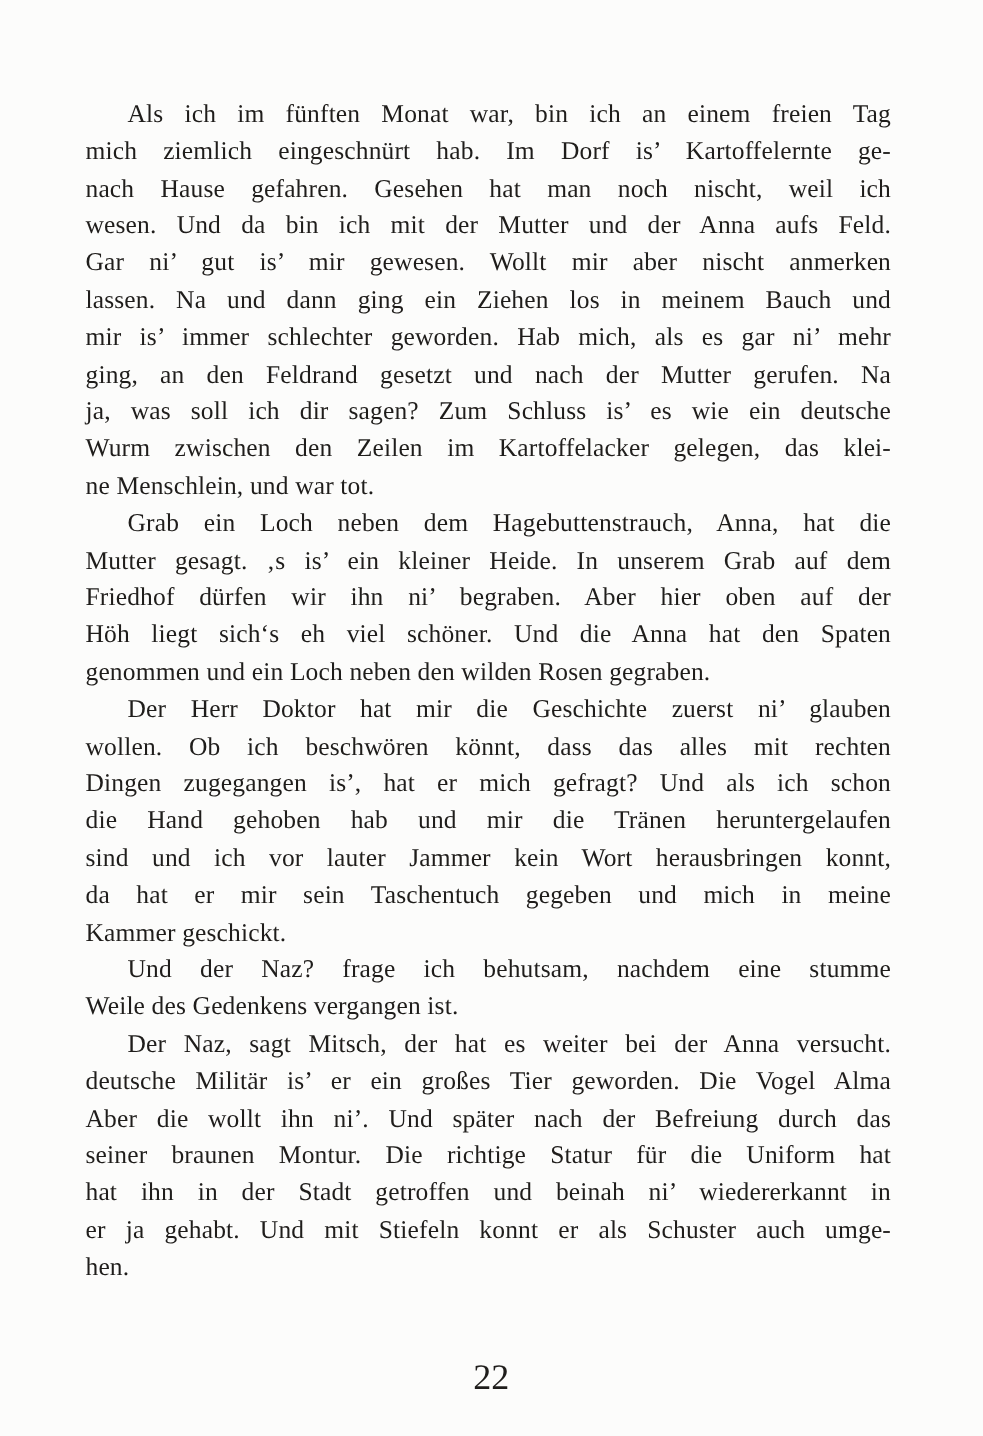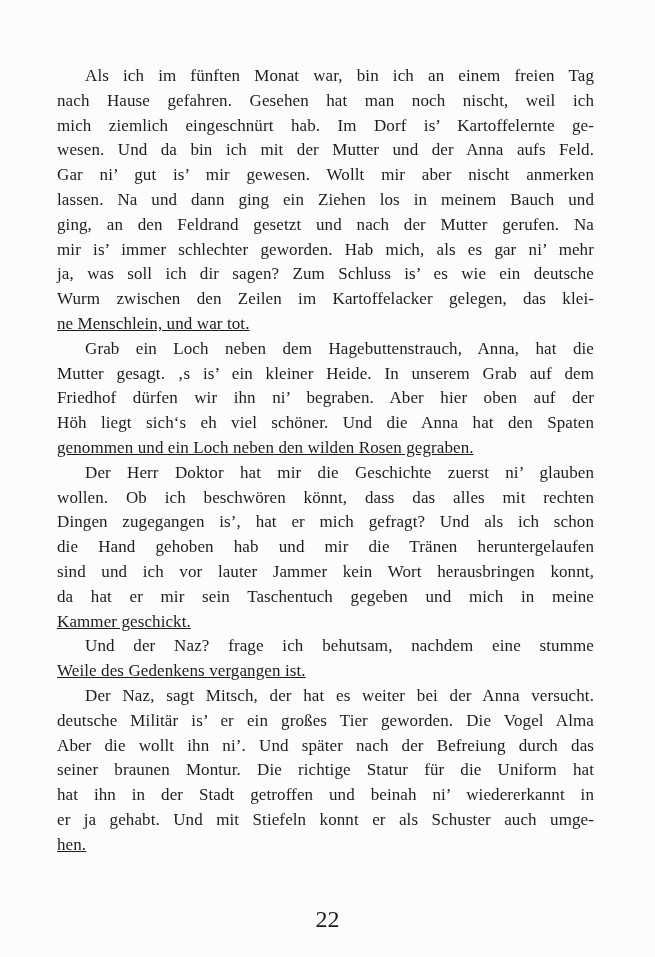--- a/index.html
+++ b/index.html
@@ -43,46 +43,45 @@
     text-align-last: justify;
     white-space: nowrap;
   }
   .line.first {
     text-indent: 28px;
   }
   .line.last {
     text-align: center;
     text-align-last: left;
     white-space: normal;
-    text-decoration: underline;
   }
   .page-number {
     position: absolute;
     top: 898px;
     left: 0;
     width: 100%;
     text-align: center;
     font-size: 24px;
     line-height: 22px;
   }
 </style>
 </head>
 <body>
 
 <div class="page">
   <div class="text-block">
       <div class="paragraph">
         <div class="line first">Als ich im fünften Monat war, bin ich an einem freien Tag</div>
+        <div class="line">mich ziemlich eingeschnürt hab. Im Dorf is’ Kartoffelernte ge-</div>
         <div class="line">nach Hause gefahren. Gesehen hat man noch nischt, weil ich</div>
-        <div class="line">mich ziemlich eingeschnürt hab. Im Dorf is’ Kartoffelernte ge-</div>
         <div class="line">wesen. Und da bin ich mit der Mutter und der Anna aufs Feld.</div>
         <div class="line">Gar ni’ gut is’ mir gewesen. Wollt mir aber nischt anmerken</div>
         <div class="line">lassen. Na und dann ging ein Ziehen los in meinem Bauch und</div>
+        <div class="line">mir is’ immer schlechter geworden. Hab mich, als es gar ni’ mehr</div>
         <div class="line">ging, an den Feldrand gesetzt und nach der Mutter gerufen. Na</div>
-        <div class="line">mir is’ immer schlechter geworden. Hab mich, als es gar ni’ mehr</div>
         <div class="line">ja, was soll ich dir sagen? Zum Schluss is’ es wie ein deutsche</div>
         <div class="line">Wurm zwischen den Zeilen im Kartoffelacker gelegen, das klei-</div>
         <div class="line last">ne Menschlein, und war tot.</div>
       </div>
       <div class="paragraph">
         <div class="line first">Grab ein Loch neben dem Hagebuttenstrauch, Anna, hat die</div>
         <div class="line">Mutter gesagt. ‚s is’ ein kleiner Heide. In unserem Grab auf dem</div>
         <div class="line">Friedhof dürfen wir ihn ni’ begraben. Aber hier oben auf der</div>
         <div class="line">Höh liegt sich‘s eh viel schöner. Und die Anna hat den Spaten</div>
         <div class="line last">genommen und ein Loch neben den wilden Rosen gegraben.</div>

